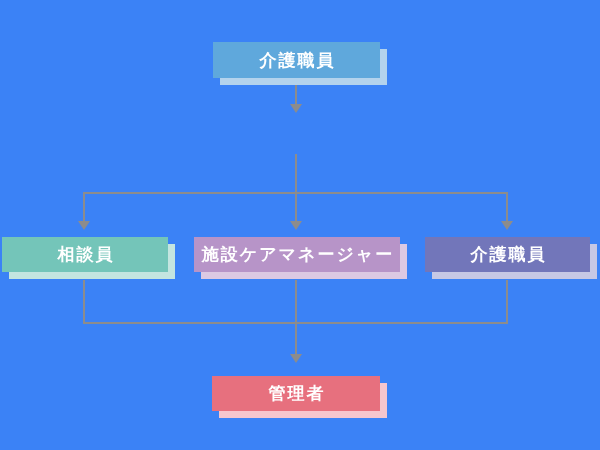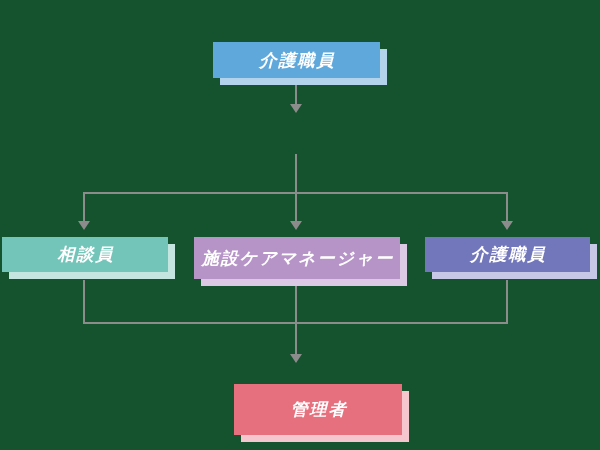--- a/index.html
+++ b/index.html
@@ -4,23 +4,22 @@
 <style>
   html, body { margin: 0; padding: 0; }
   body {
     font-family: "Liberation Sans", "DejaVu Sans", sans-serif;
     background: #ffffff;
   }
   .diagram {
     position: relative;
     width: 600px;
     height: 450px;
-    background: #14532d;
+    background: #3b82f6;
     overflow: hidden;
-    font-style: italic;
   }
   
   .node {
     position: absolute;
     display: flex;
     align-items: center;
     justify-content: center;
     background: var(--bg, #ccc);
     box-shadow: 7px 7px 0 var(--sh, #eee);
     z-index: 2;
@@ -30,23 +29,23 @@
     font-weight: bold;
     font-size: 17px;
     letter-spacing: 2px;
     white-space: nowrap;
     line-height: 1;
     padding-left: 2px; 
   }
   .node.care-worker   { left: 213px; top:  42px; width: 167px; height: 36px; }
   .node.unit-leader   { left: 215px; top: 119px; width: 168px; height: 35px; }
   .node.counselor     { left:   2px; top: 237px; width: 166px; height: 35px; }
-  .node.care-manager  { left: 194px; top: 237px; width: 206px; height: 42px; }
+  .node.care-manager  { left: 194px; top: 237px; width: 206px; height: 35px; }
   .node.floor-chief   { left: 425px; top: 237px; width: 165px; height: 35px; }
-  .node.administrator { left: 212px; top: 384px; width: 168px; height: 51px; margin-left: 22px; }
+  .node.administrator { left: 212px; top: 376px; width: 168px; height: 35px; }
 
   
   .connectors { position: absolute; inset: 0; z-index: 1; }
   .line {
     position: absolute;
     background: var(--line, #8c8c8c);
   }
   .line.v { width: 2px; }
   .line.h { height: 2px; }
   .arrowhead {

